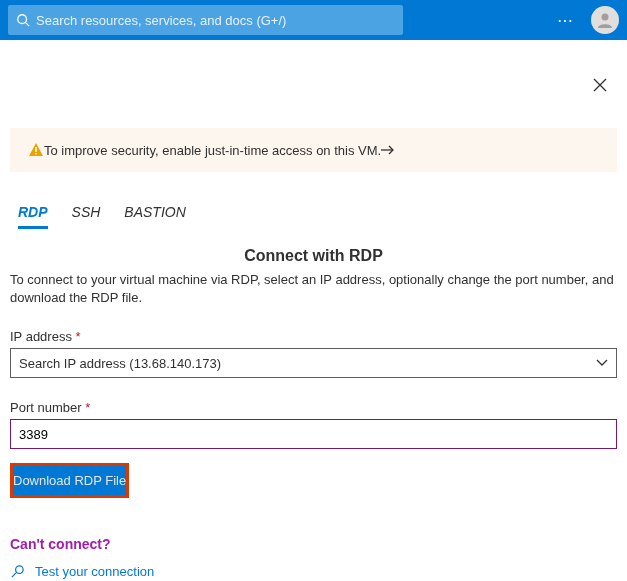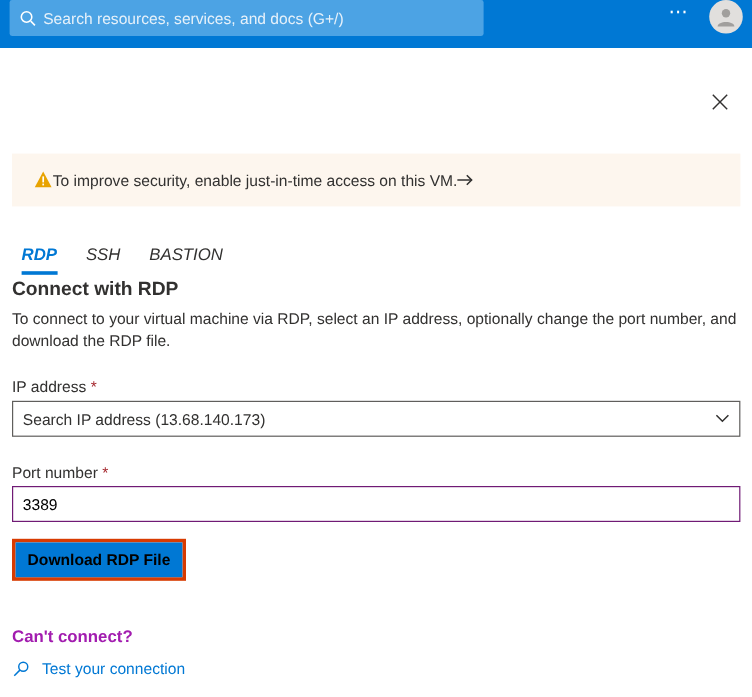--- a/index.html
+++ b/index.html
@@ -11,21 +11,21 @@
     body {
       width: 627px;
       background: #fff;
       font-size: 13px;
       color: #323130;
     }
     .top-bar {
       background: #0078d4;
       height: 40px;
       display: flex;
-      align-items: flex-start;
+      align-items: center;
       padding: 0 8px;
       gap: 8px;
     }
     .search-container {
       display: flex;
       align-items: center;
       background: #4ca3e4;
       border-radius: 2px;
       height: 30px;
       width: 395px;
@@ -99,22 +99,23 @@
       color: #323130;
     }
     .tab.active {
       color: #0078d4;
       border-bottom: 3px solid #0078d4;
       font-weight: 600;
     }
     h2.section-title {
       font-size: 16px;
       font-weight: 600;
-      margin-top: 4px;
-      color: #323130;
+      margin-top: 18px;
+      color: #323130;
+      text-align: center;
     }
     .description {
       font-size: 13px;
       margin-top: 6px;
       color: #323130;
       line-height: 1.4;
     }
     .field-label {
       font-size: 13px;
       margin-top: 22px;
@@ -144,25 +145,25 @@
       font-size: 13px;
       outline: none;
     }
     .download-btn-wrapper {
       display: inline-block;
       border: 3px solid #d83b01;
       margin-top: 14px;
     }
     .download-btn {
       background: #0078d4;
-      color: #000000;
+      color: #e5e5e5;
       border: none;
-      padding: 7px 10px;
-      font-size: 13px;
-      font-weight: 700;
+      padding: 7px 0;
+      font-size: 13px;
+      font-weight: 400;
       cursor: pointer;
       display: block;
     }
     .cant-connect {
       font-size: 14px;
       font-weight: 600;
       margin-top: 38px;
       color: #a21caf;
     }
     .help-link {

